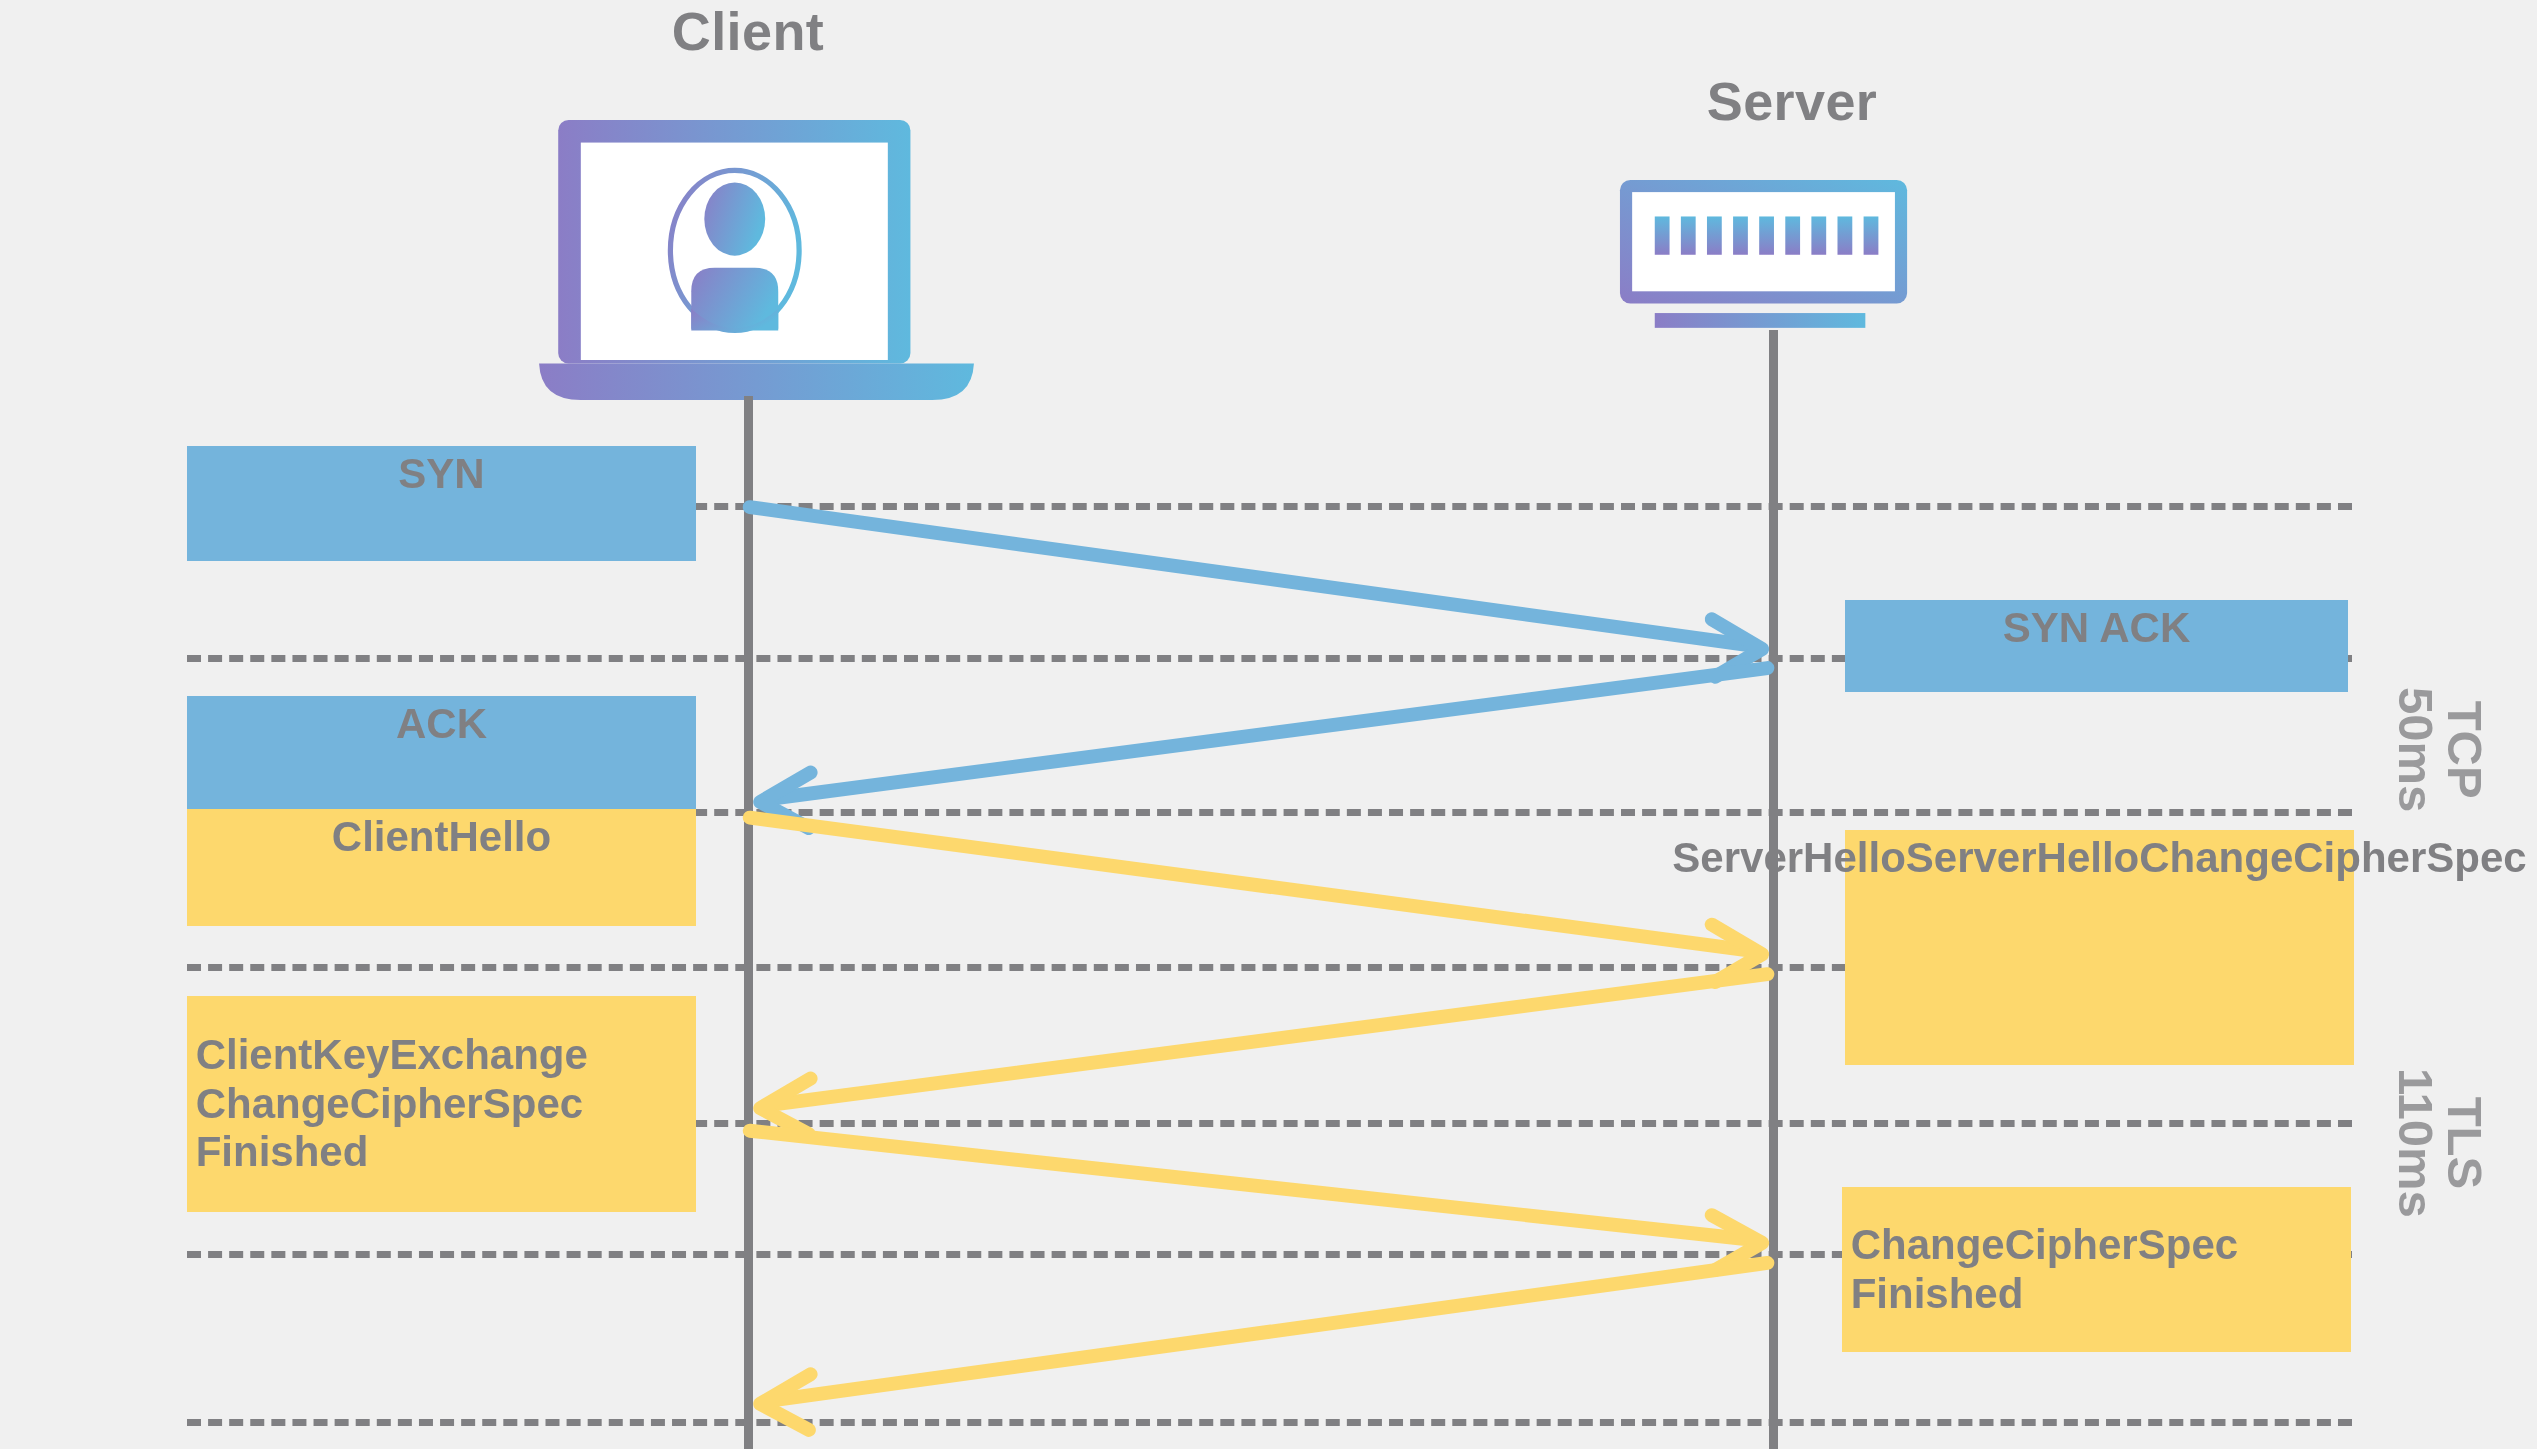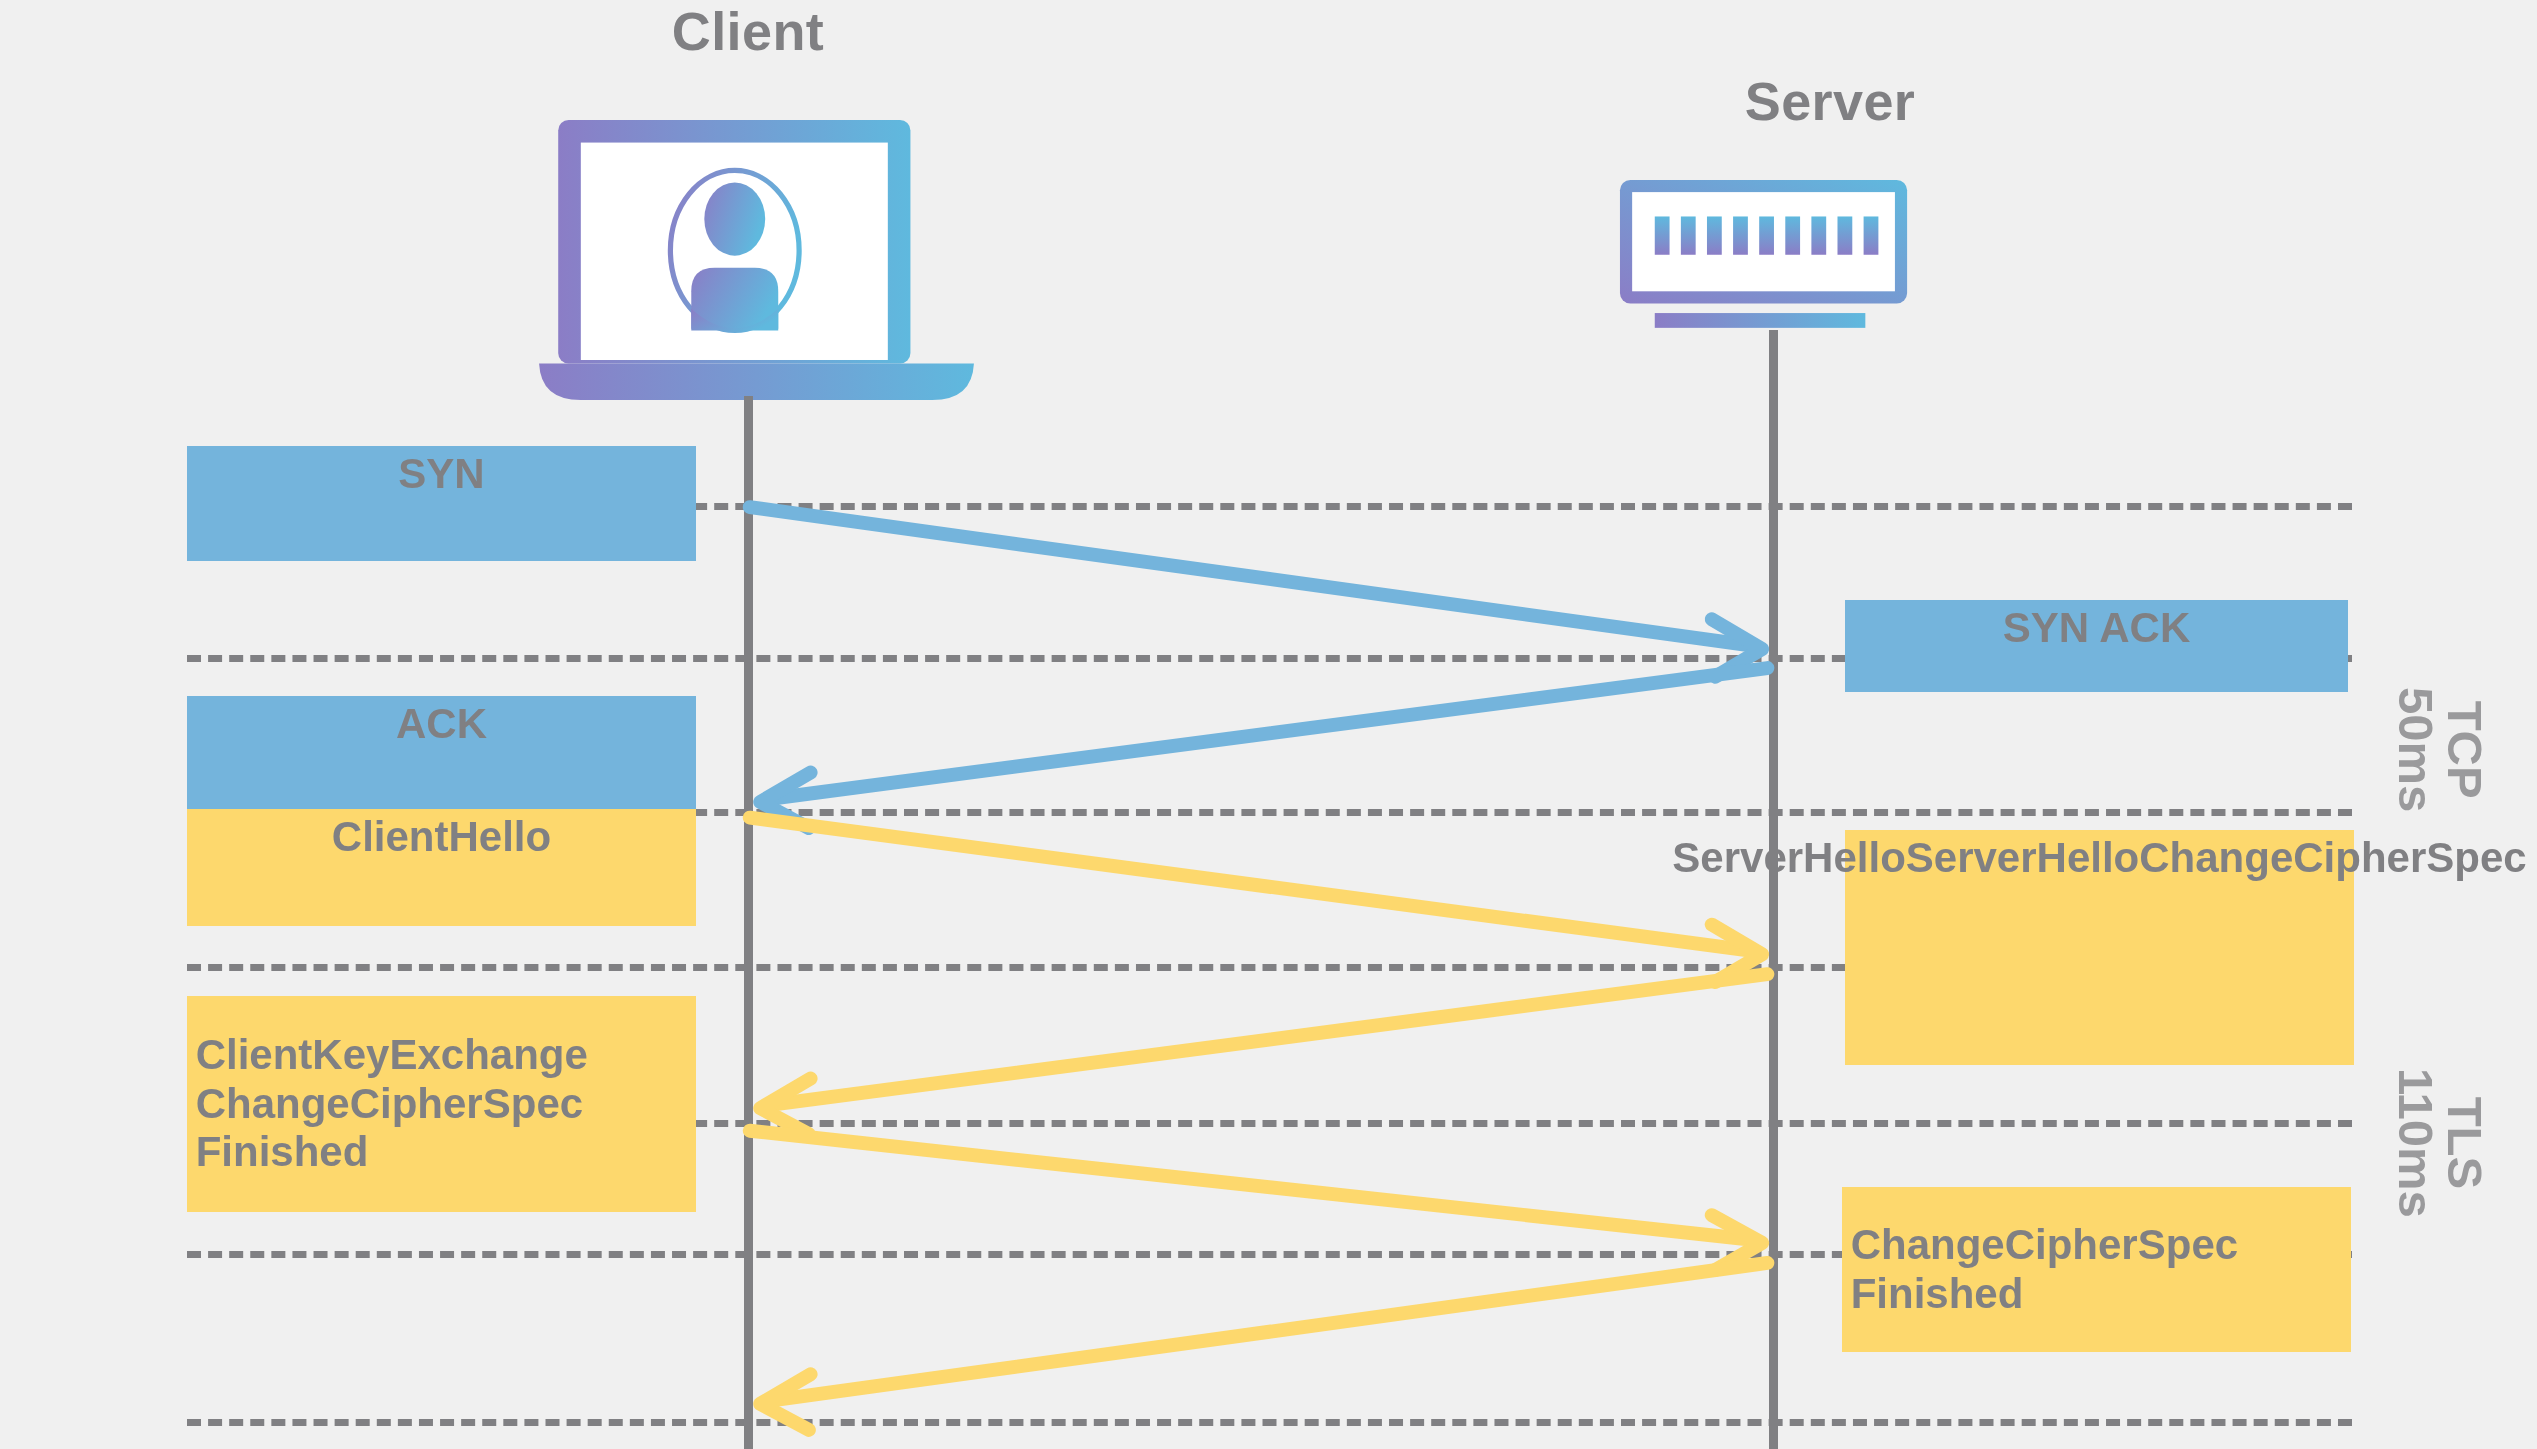--- a/index.html
+++ b/index.html
@@ -15,21 +15,21 @@
   .node-title{
     position:absolute;
     color:#808083;
     font-weight:bold;
     font-size:54px;
     letter-spacing:0.4px;
     white-space:nowrap;
     text-align:center;
   }
   #client-title{left:487px;top:0px;width:522px;}
-  #server-title{left:1569px;top:70px;width:522px;}
+  #server-title{left:1531px;top:70px;width:522px;}
 
   .lifeline{
     position:absolute;
     width:8.7px;
     background:#808083;
   }
   #client-lifeline{left:744px;top:396px;height:1054px;}
   #server-lifeline{left:1769px;top:330px;height:1119px;}
 
   .dash-line{

